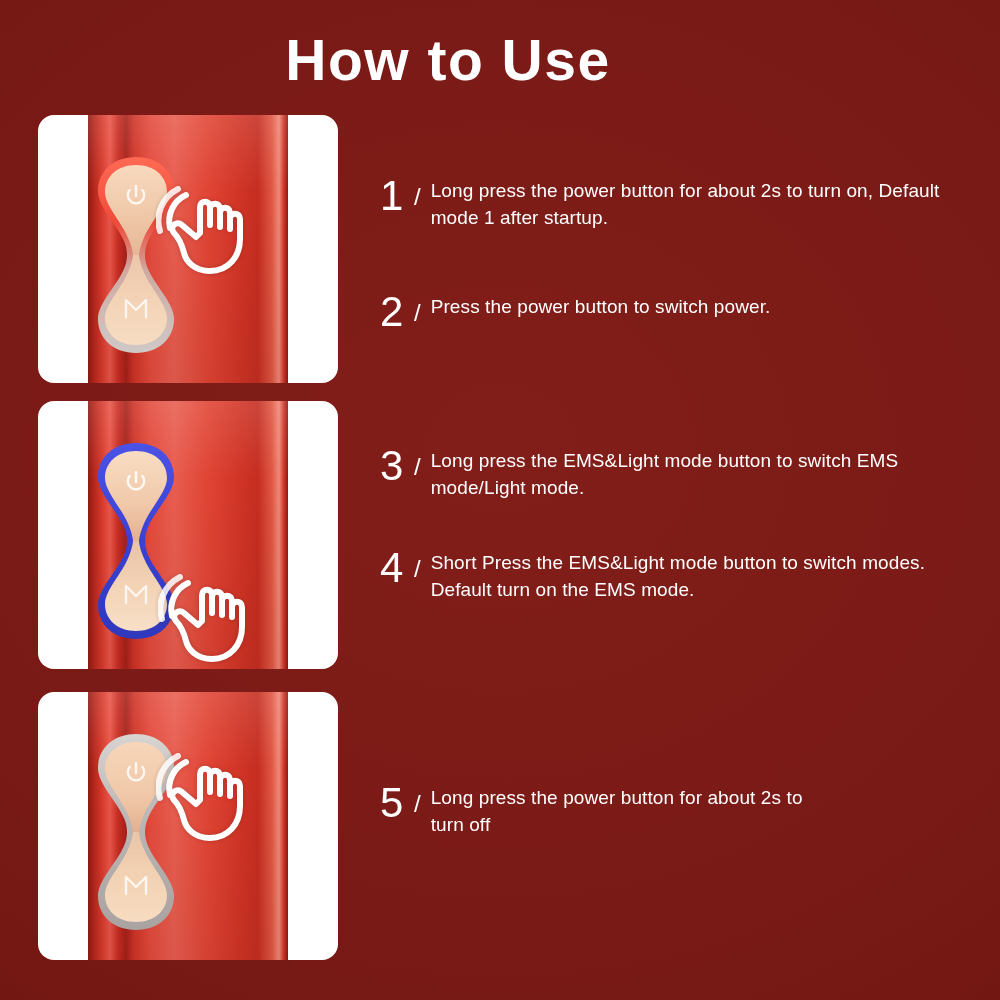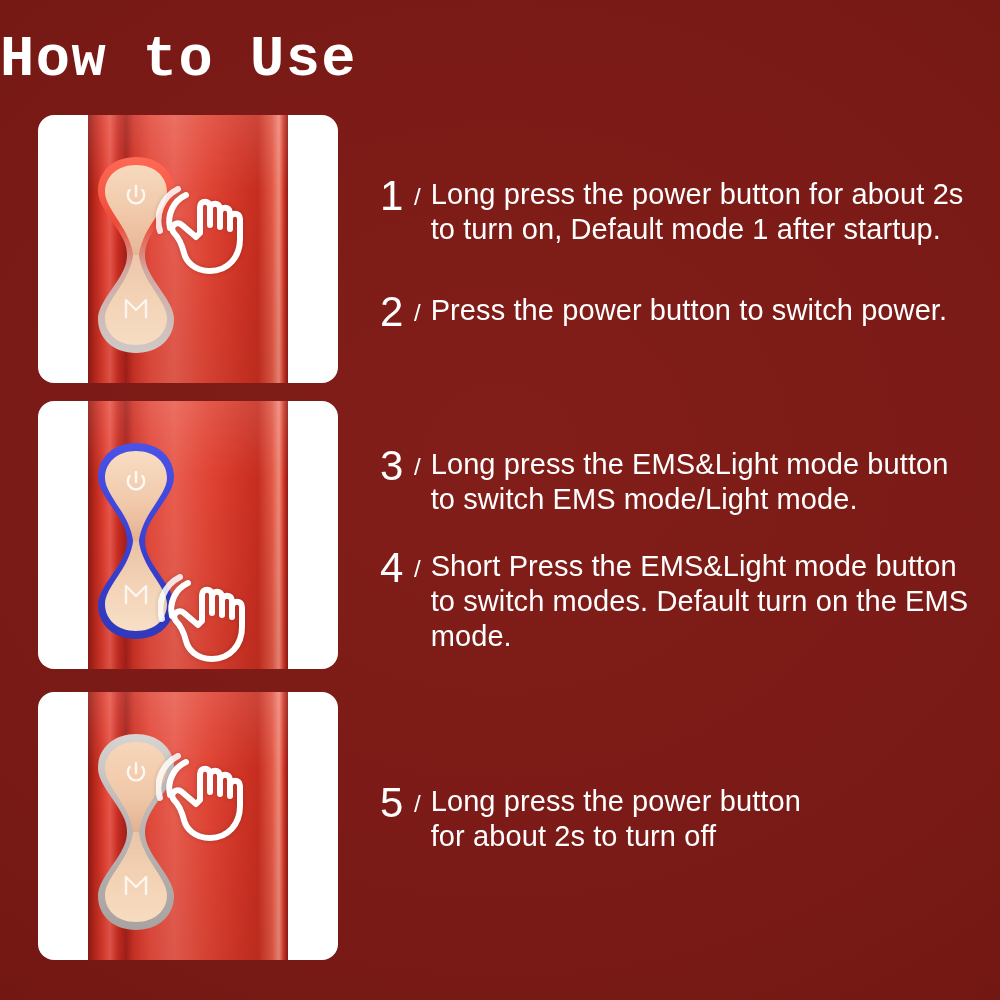--- a/index.html
+++ b/index.html
@@ -21,26 +21,27 @@
     background: radial-gradient(ellipse 120% 100% at 50% 45%, #821e19 0%, #7a1a16 45%, #6b1411 100%);
     overflow: hidden;
   }
 
   
   .title {
     position: absolute;
     top: 32px;
     left: 0;
     width: 896px;
+    text-align: center;
     color: #ffffff;
     font-size: 57px;
     font-weight: 600;
     letter-spacing: 1.5px;
     line-height: 1;
-    font-family: Liberation Mono, monospace;
+    font-family: Liberation Sans, sans-serif;
   }
 
   
   .row {
     position: absolute;
     left: 0;
     width: 1000px;
   }
   #row-1 { top: 115px; height: 268px; }
   #row-2 { top: 401px; height: 268px; }
@@ -151,22 +152,22 @@
   }
   .step-slash {
     color: #ffffff;
     font-size: 24px;
     line-height: 40px;
     margin: 0 10px 0 4px;
     flex: 0 0 auto;
   }
   .step-text {
     color: #ffffff;
-    font-size: 29px;
-    line-height: 35px;
+    font-size: 19px;
+    line-height: 27px;
     font-weight: 400;
     letter-spacing: .1px;
     max-width: 545px;
   }
 
   #step-1 { top: 62px; }
   #step-2 { top: 178px; }
   #step-3 { top: 46px; }
   #step-4 { top: 148px; }
   #step-5 { top: 92px; }

